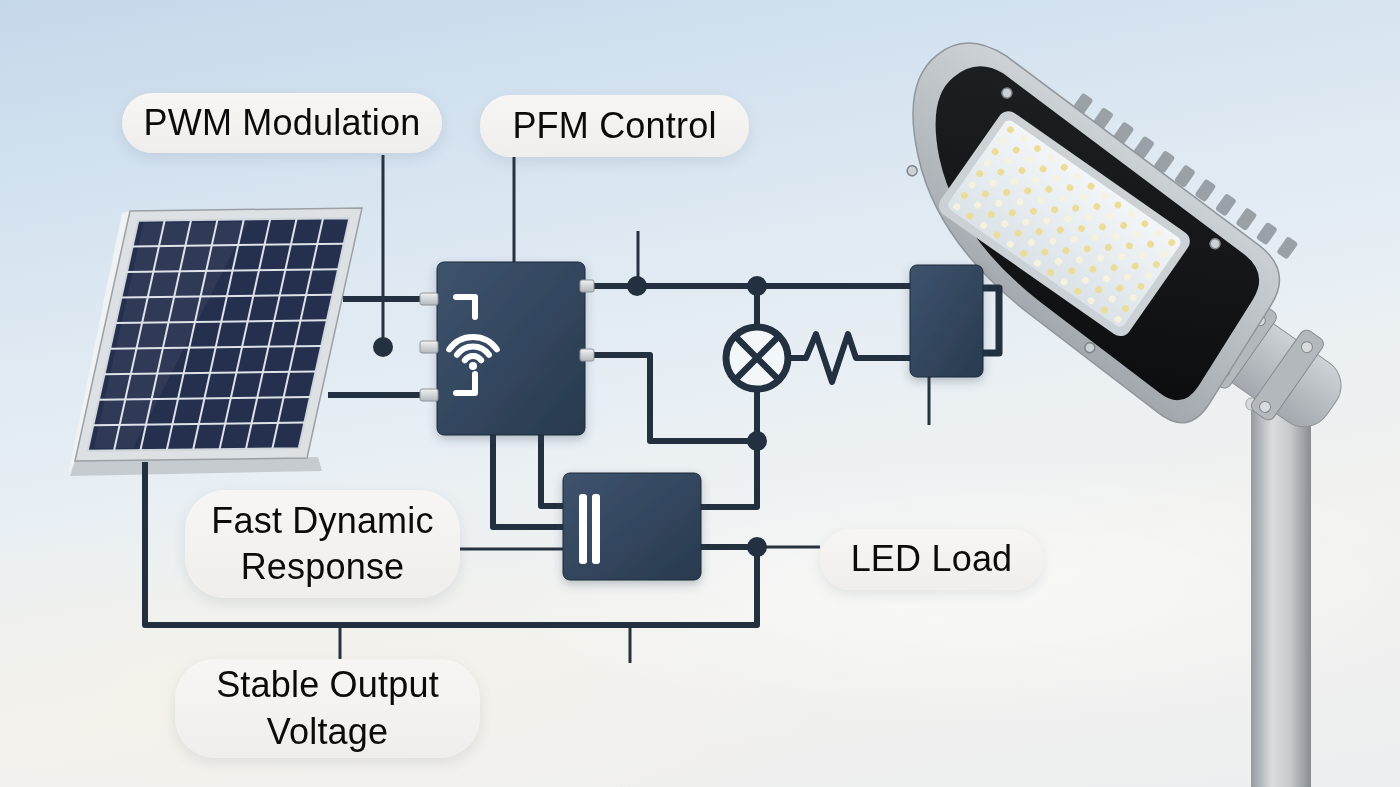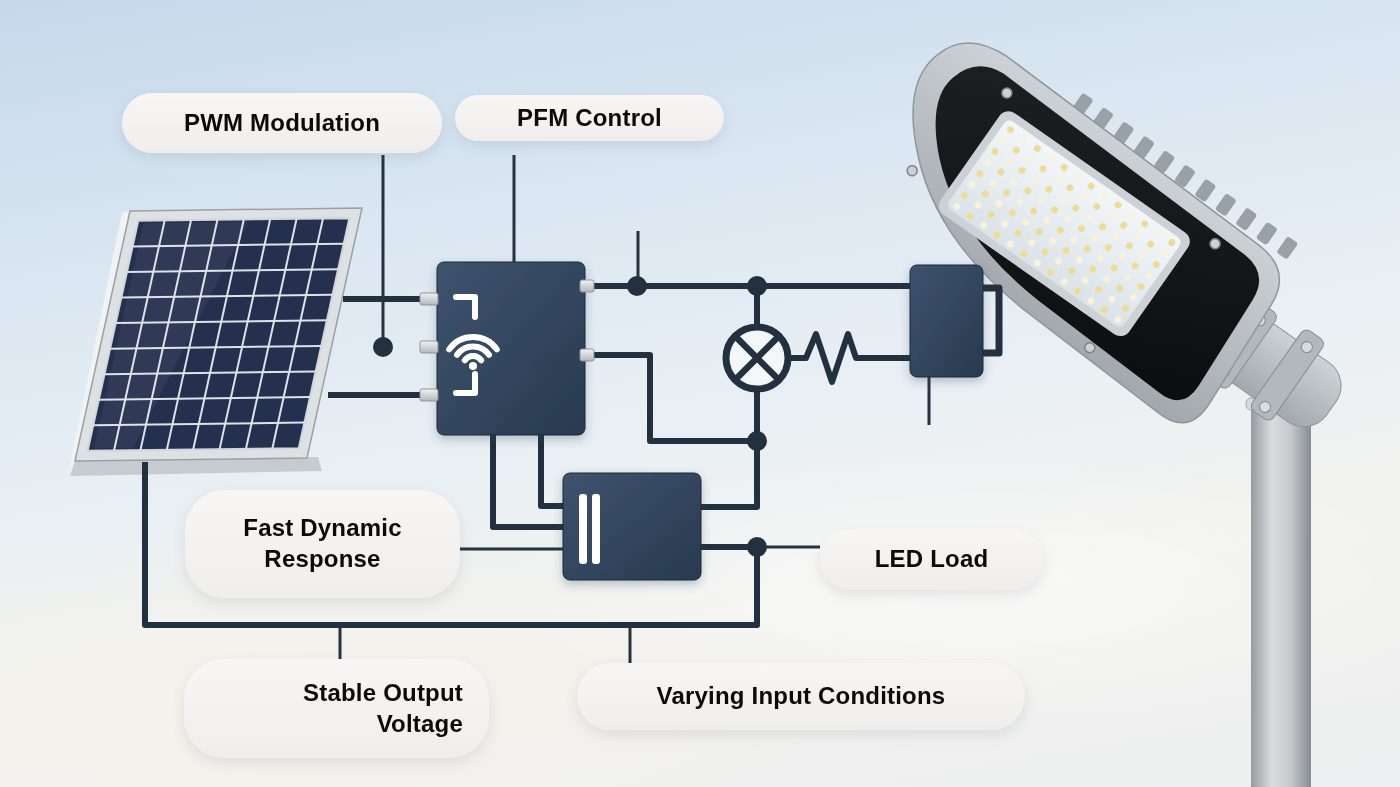--- a/index.html
+++ b/index.html
@@ -9,30 +9,30 @@
     background:
       radial-gradient(60% 30% at 18% 88%, rgba(246,242,232,.75), rgba(246,242,232,0) 70%),
       radial-gradient(50% 25% at 70% 75%, rgba(255,255,255,.55), rgba(255,255,255,0) 70%),
       linear-gradient(170deg,#c5d8ea 0%,#d8e5f1 25%,#e8eff4 50%,#f2f2ef 72%,#edeeef 100%);
   }
   svg.scene{position:absolute;left:0;top:0;}
   .pill{
     position:absolute;display:flex;align-items:center;justify-content:center;
     text-align:center;background:linear-gradient(180deg,#f7f6f4,#efeeec);
     box-shadow:0 5px 14px rgba(80,95,115,.13);
-    color:#0b0b0c;font-size:24px;line-height:1.28;letter-spacing:.2px;font-weight:bold;
+    color:#0b0b0c;font-size:36px;line-height:1.28;letter-spacing:.2px;
   }
   .r30{border-radius:30px}.r34{border-radius:34px}.r40{border-radius:40px}
   #pill-pwm{left:122px;top:93px;width:320px;height:60px;}
-  #pill-pfm{left:455px;top:95px;width:269px;height:46px;}
+  #pill-pfm{left:480px;top:95px;width:269px;height:62px;}
   #pill-cmc{left:542px;top:173px;width:371px;height:58px;}
   #pill-he {left:820px;top:425px;width:338px;height:64px;}
   #pill-led{left:820px;top:529px;width:223px;height:61px;}
   #pill-fdr{left:185px;top:490px;width:275px;height:108px;padding:0 10px;box-sizing:border-box;}
-  #pill-sov{left:184px;top:659px;width:305px;height:99px;padding:0 26px;box-sizing:border-box;text-align:right;}
+  #pill-sov{left:175px;top:659px;width:305px;height:99px;padding:0 26px;box-sizing:border-box;}
   #pill-vic{left:577px;top:663px;width:448px;height:67px;}
 </style>
 </head>
 <body>
 
 <div id="stage">
 
 <svg class="scene" width="1400" height="787" viewBox="0 0 1400 787">
   <defs>
     <linearGradient id="gBox" x1="0" y1="0" x2="1" y2="1">
@@ -312,15 +312,14 @@
   <g filter="url(#softShadow)">
     <rect x="910" y="265" width="73" height="112" rx="7" fill="url(#gBox)" stroke="#1d2a38" stroke-width="1"></rect>
   </g>
 </svg>
 
 <div class="pill r30" id="pill-pwm">PWM Modulation</div>
 <div class="pill r30" id="pill-pfm">PFM Control</div>
 <div class="pill r34" id="pill-led">LED Load</div>
 <div class="pill r40" id="pill-fdr">Fast Dynamic Response</div>
 <div class="pill r40" id="pill-sov">Stable Output Voltage</div>
-<div class="pill r34" id="pill-vic">Varying Input Conditions</div>
 
 </div>
 
 </body></html>

